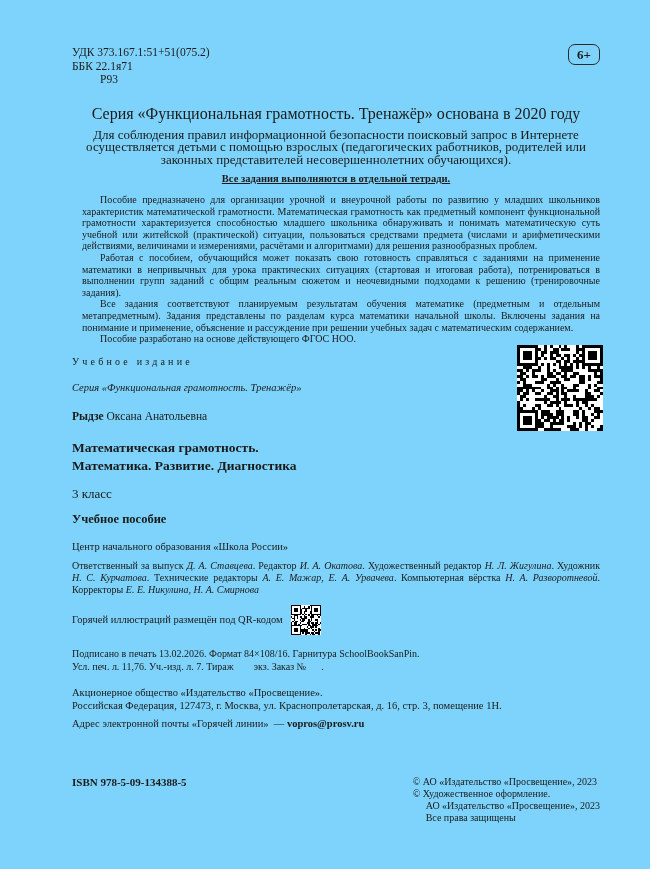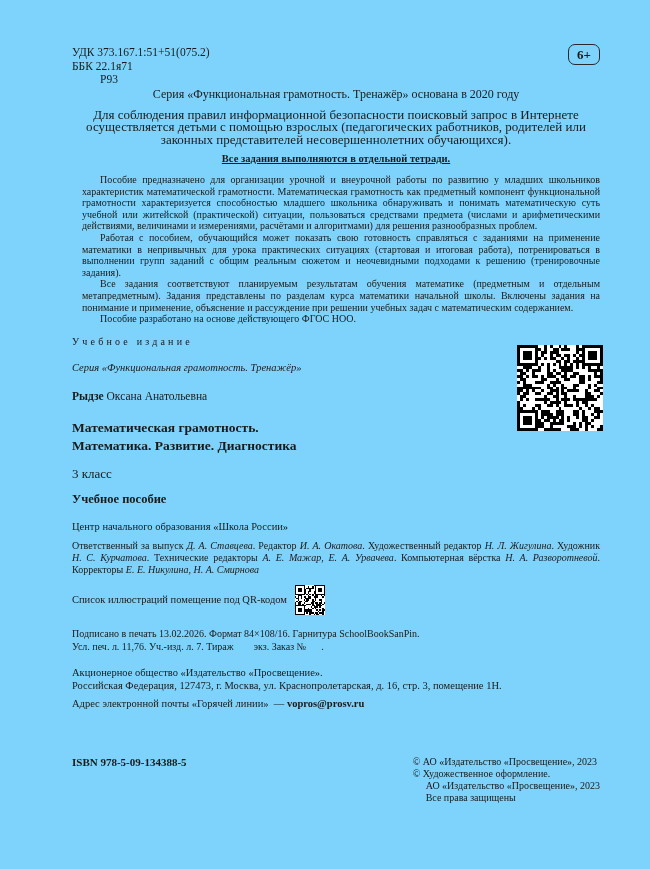--- a/index.html
+++ b/index.html
@@ -17,21 +17,21 @@
   }
   .header-row{display:flex;justify-content:space-between;align-items:flex-start;}
   .codes div{font-size:11.5px;line-height:13.5px;}
   .codes .indent{padding-left:28px;}
   .badge{
     border:1.6px solid #2a2a2a;border-radius:7px;
     padding:2px 8px;font-size:13px;font-weight:bold;line-height:15px;
     margin-top:-2px;
   }
   .center{text-align:center;}
-  .series-note{margin-top:1px;font-size:12px;}
+  .series-note{margin-top:21px;font-size:16px;}
   .safety-note{margin-top:9px;font-size:13px;line-height:12.5px;padding:0 14px;}
   .notebook-note{margin-top:7px;font-weight:bold;font-size:10.5px;text-decoration:underline;}
   .annotation{margin-top:9px;margin-left:10px;}
   .annotation p{
     margin:0;text-align:justify;text-indent:18px;
     font-size:10px;line-height:11.6px;
   }
   .edition-type{
     margin-top:11px;font-size:10px;letter-spacing:3.2px;
   }
@@ -101,21 +101,21 @@
 
   <div class="grade">3 класс</div>
 
   <div class="subtitle">Учебное пособие</div>
 
   <div class="center-line">Центр начального образования «Школа России»</div>
 
   <p class="credits"><span>Ответственный за выпуск </span><span style="font-style: italic;">Д. А. Ставцева</span><span>. Редактор </span><span style="font-style: italic;">И. А. Окатова</span><span>. Художественный редактор </span><span style="font-style: italic;">Н. Л. Жигулина</span><span>. Художник </span><span style="font-style: italic;">Н. С. Курчатова</span><span>. Технические редакторы </span><span style="font-style: italic;">А. Е. Мажар, Е. А. Урвачева</span><span>. Компьютерная вёрстка </span><span style="font-style: italic;">Н. А. Разворотневой</span><span>. Корректоры </span><span style="font-style: italic;">Е. Е. Никулина, Н. А. Смирнова</span></p>
 
   <div class="qr-note-row">
-    <span class="txt">Список иллюстраций помещение под QR-кодом</span>
+    <span class="txt">Горячей иллюстраций размещён под QR-кодом</span>
     <span class="qr-small"><svg viewBox="0 0 21 21" width="100%" height="100%" shape-rendering="crispEdges" preserveAspectRatio="none">
           <rect width="21" height="21" fill="#ffffff"></rect>
           <g fill="#000000">
             <rect x="0" y="0" width="1" height="1"></rect>
             <rect x="1" y="0" width="1" height="1"></rect>
             <rect x="2" y="0" width="1" height="1"></rect>
             <rect x="3" y="0" width="1" height="1"></rect>
             <rect x="4" y="0" width="1" height="1"></rect>
             <rect x="5" y="0" width="1" height="1"></rect>
             <rect x="6" y="0" width="1" height="1"></rect>

